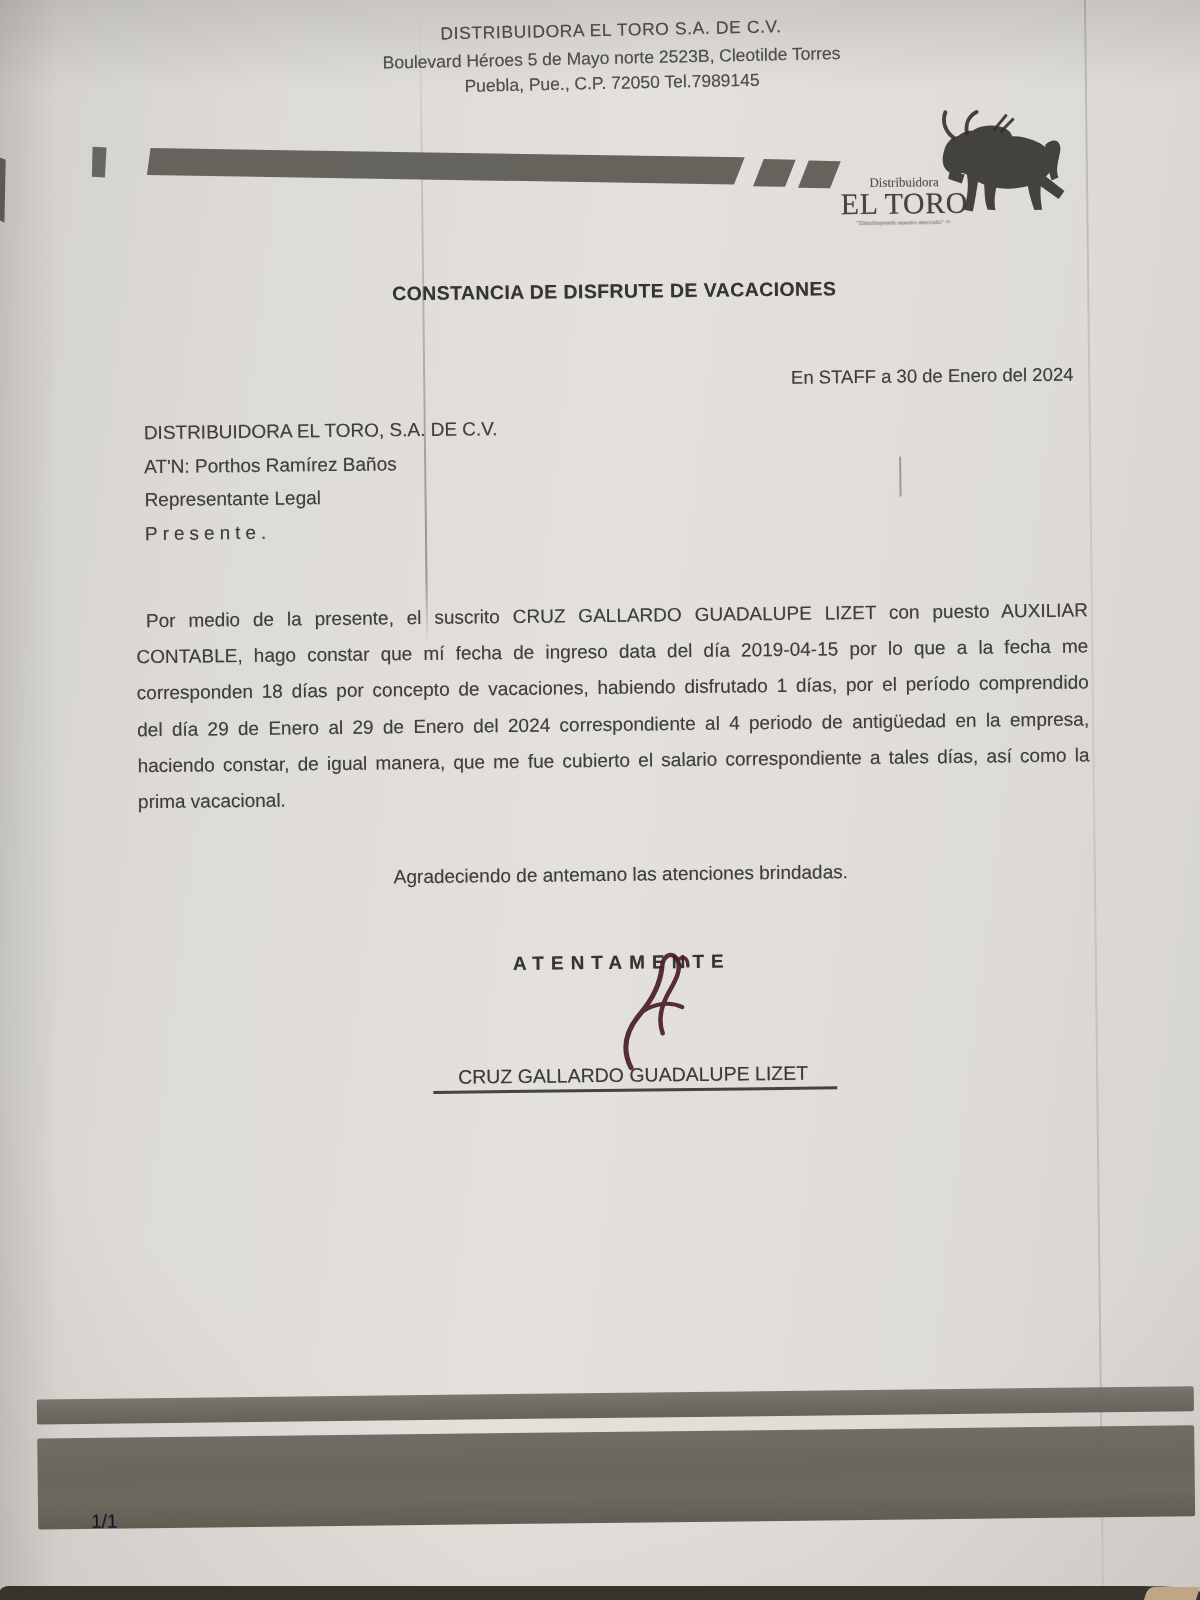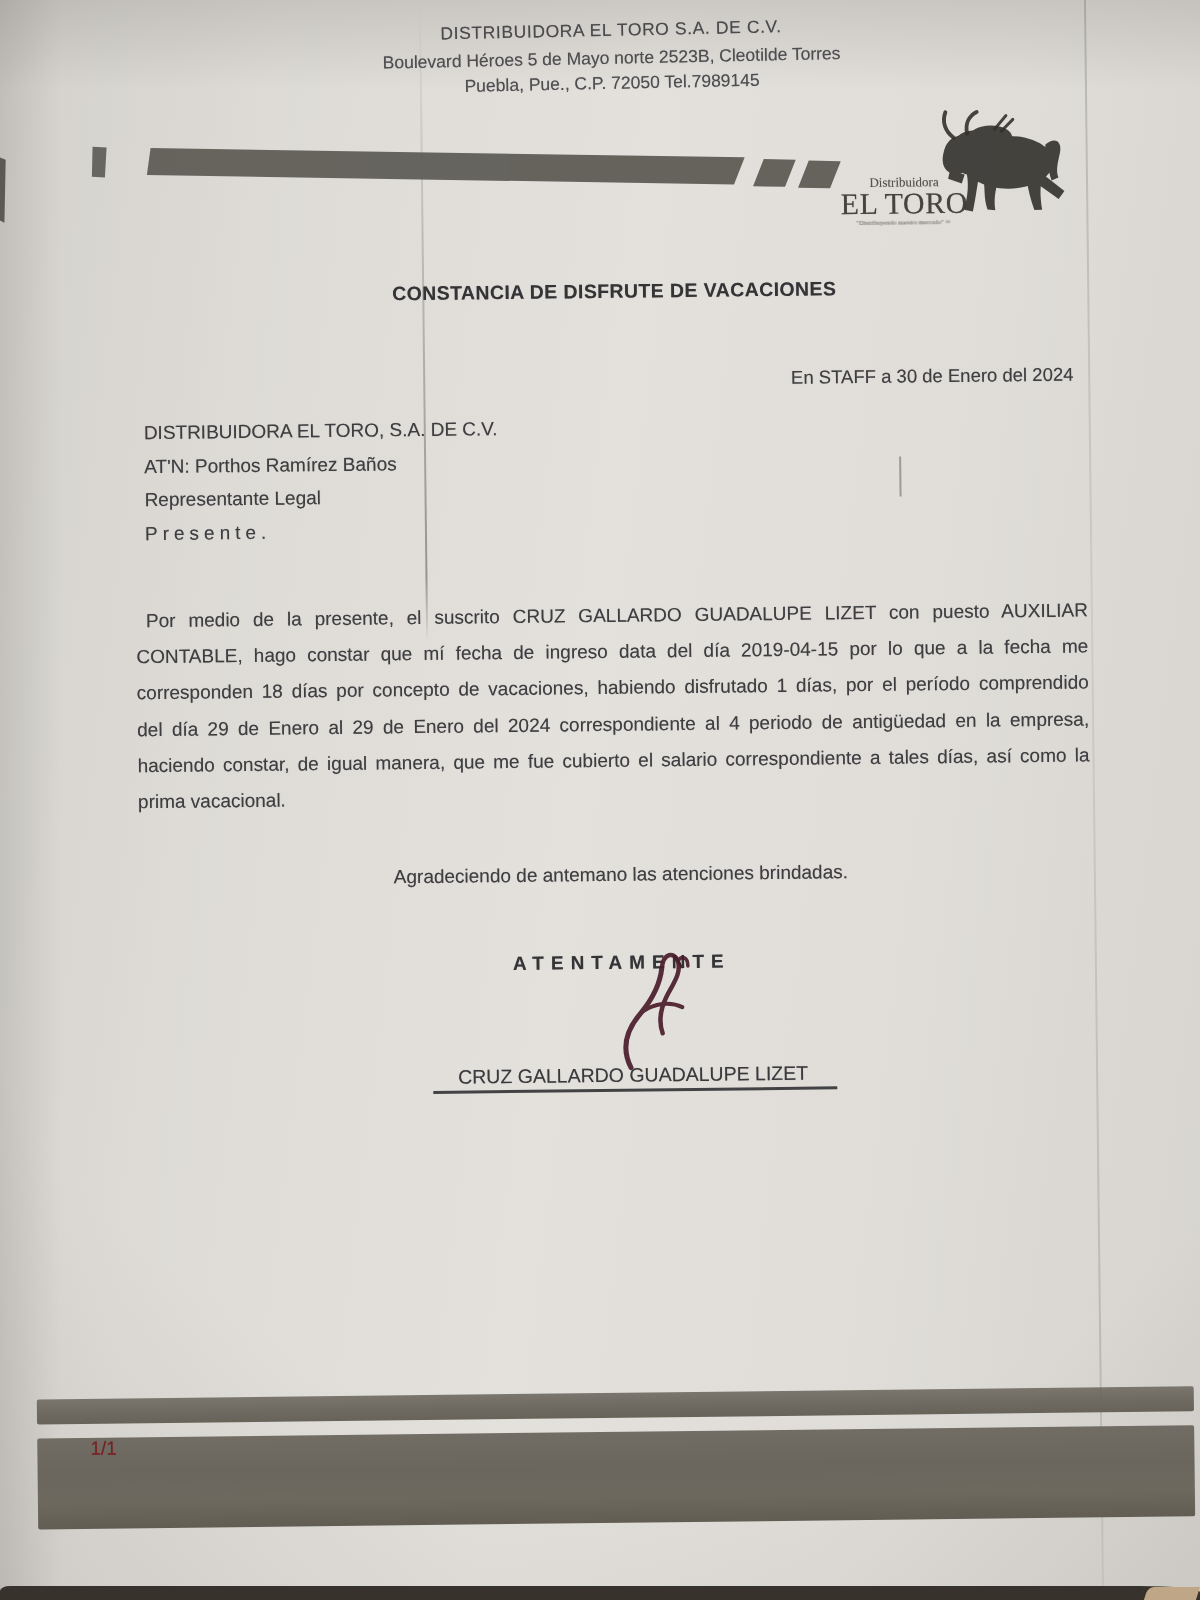--- a/index.html
+++ b/index.html
@@ -40,21 +40,21 @@
   .closing{left:120px;top:864px;width:1000px;text-align:center;font-size:19px;}
   .signoff{left:120px;top:952px;width:1000px;text-align:center;font-weight:bold;
     font-size:19px;letter-spacing:7px;color:#343437;}
   .signame{left:130px;top:1064px;width:1000px;text-align:center;font-size:19.5px;color:#3a3a3d;}
   .sigline{position:absolute;left:430px;top:1089px;width:404px;height:3px;background:#434346;}
   
   .bar-thin{position:absolute;left:30px;top:1393px;width:1157px;height:25px;
     background:linear-gradient(180deg,#7a766e,#6e6a62 55%,#676359);border-radius:2px;}
   .bar-thick{position:absolute;left:30px;top:1432px;width:1157px;height:91px;
     background:linear-gradient(180deg,#716d64,#6a665d 40%,#6e695f 70%,#625d53);border-radius:2px;}
-  .pageno{left:83px;top:1432px;font-size:19px;color:#7f1d1d;}
+  .pageno{left:83px;top:1505px;font-size:19px;color:#0f172a;}
   
   .crease1{position:absolute;left:428px;top:0;width:2px;height:640px;
     background:linear-gradient(180deg,rgba(95,93,90,0),rgba(95,93,90,.25) 35%,rgba(75,73,72,.5) 90%,rgba(75,73,72,0));}
   .crease2{position:absolute;left:1093px;top:0;width:2px;height:1600px;
     background:linear-gradient(180deg,rgba(105,102,97,.32),rgba(105,102,97,.12) 40%,rgba(105,102,97,.26) 85%,rgba(105,102,97,.1));}
   .mark1{position:absolute;left:903px;top:460px;width:2px;height:40px;background:rgba(70,70,76,.45);}
   
   .desk{position:absolute;left:0;right:0;bottom:0;height:14px;background:#37322b;
     border-top-left-radius:10px 5px;border-top-right-radius:60px 6px;}
   .desk-tan{position:absolute;right:2px;bottom:0;width:52px;height:13px;background:#bfa687;

